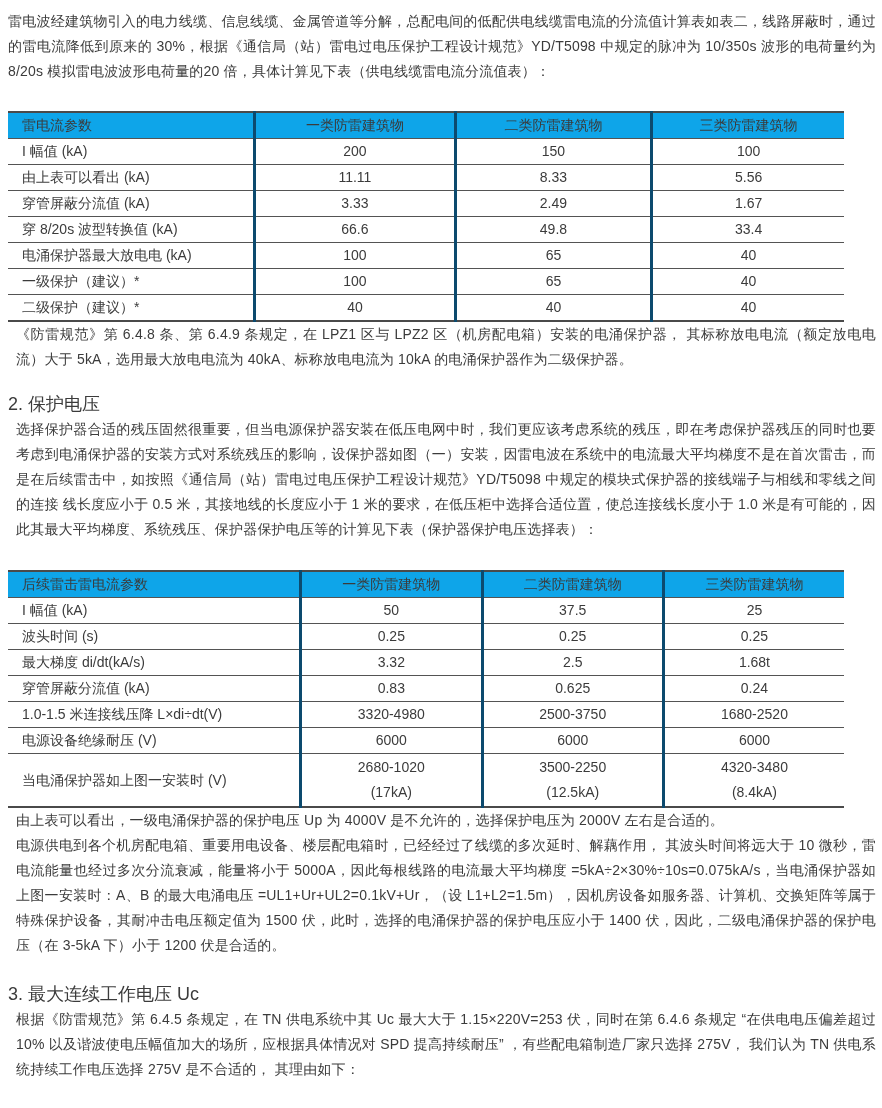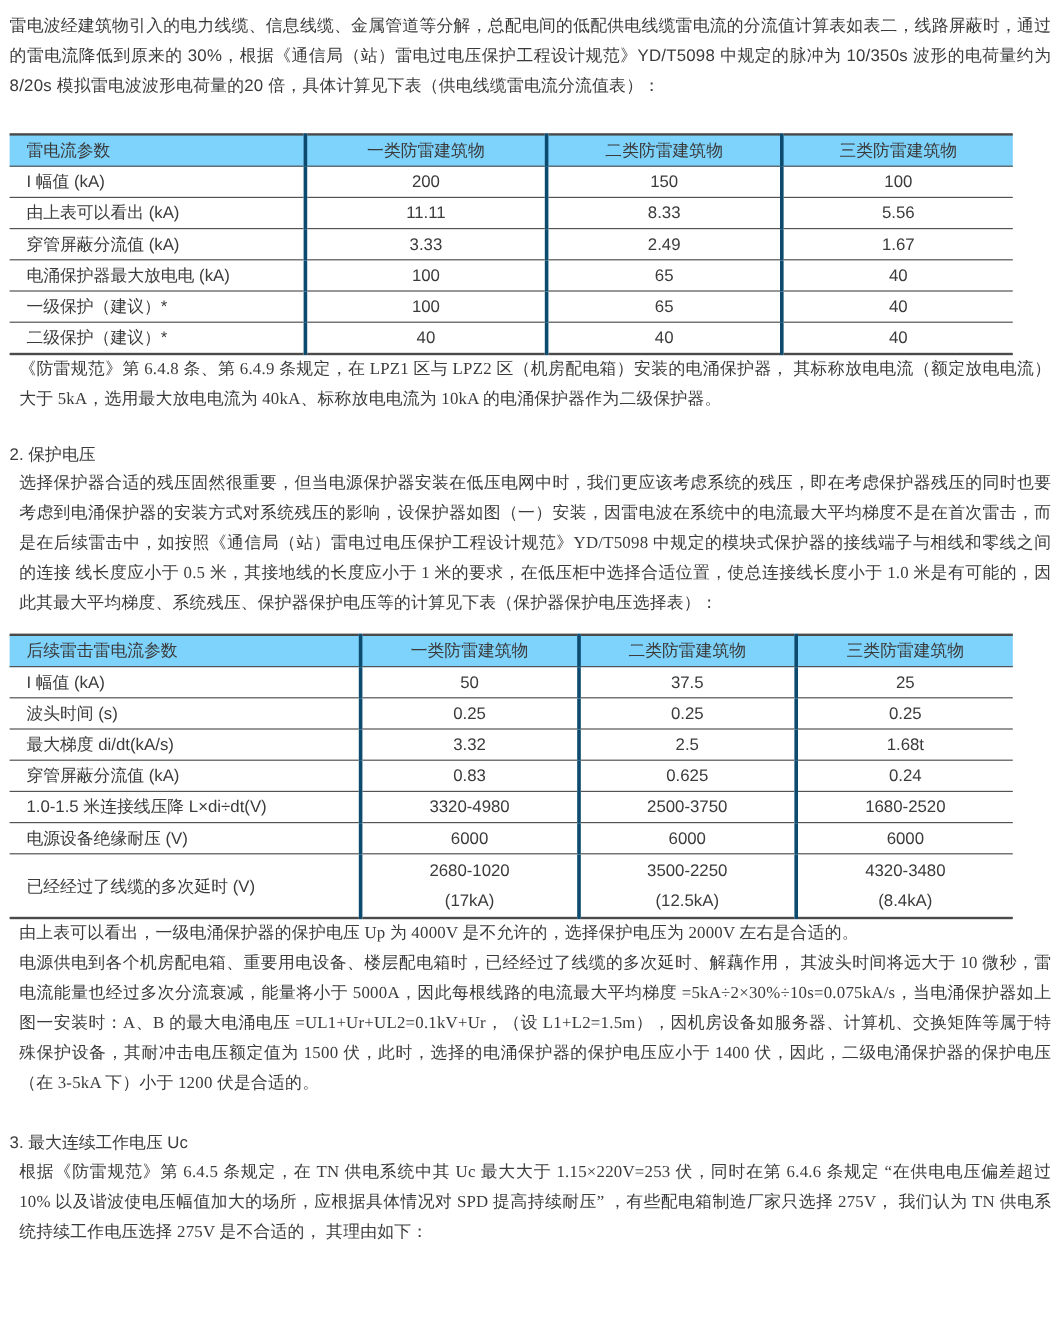--- a/index.html
+++ b/index.html
@@ -10,54 +10,54 @@
     font-size: 14px;
     line-height: 25px;
   }
   .page { padding: 9px 6px 0 8px; }
 
   p.para {
     margin: 0;
     text-align: justify;
     letter-spacing: 0.2px;
   }
-  .indent { margin-left: 8px !important; font-family: Liberation Serif, serif; }
+  .indent { margin-left: 8px !important; }
   .heading {
     margin: 0;
-    font-size: 14px;
+    font-size: 18px;
     font-weight: normal;
     line-height: 25px;
   }
 
   
   .mt-table1 { margin-top: 27px; }
   .mt-after-t1 { margin-top: 20px; }
   .mt-h2 { margin-top: 20px; }
-  .mt-t2 { margin-top: 12px; }
+  .mt-t2 { margin-top: 28px; }
   .mt-p1 { margin-top: 16px; }
   .mt-p2 { margin-top: 10px; }
   .mt-h3 { margin-top: 24px; }
 
   table.tbl {
     border-collapse: collapse;
     width: 836px;
     table-layout: fixed;
     border-top: 2px solid #4a4a4a;
     border-bottom: 2px solid #4a4a4a;
   }
   table.tbl th, table.tbl td {
     border-top: 1px solid #545454;
     font-weight: normal;
     font-size: 14px;
     height: 25px;
     padding: 0 4px;
     text-align: center;
     vertical-align: middle;
   }
-  table.tbl thead th { border-top: none; background: #7dd3fc; }
+  table.tbl thead th { border-top: none; background: #0ea5e9; }
   table.tbl .lbl { text-align: left; padding-left: 14px; }
   table.tbl .v { border-left: 3px solid #0c4a6e; }
   table.tbl tr.tall td { height: 52px; }
   .sub { display: block; }
 
   
   .t1 col.c0 { width: 29.5%; } .t1 col.c1 { width: 24%; }
   .t1 col.c2 { width: 23.5%; } .t1 col.c3 { width: 23%; }
   .t2 col.c0 { width: 35%; } .t2 col.c1 { width: 21.7%; }
   .t2 col.c2 { width: 21.7%; } .t2 col.c3 { width: 21.6%; }
@@ -97,20 +97,26 @@
         <td class="v">8.33</td>
         <td class="v">5.56</td>
       </tr>
       <tr>
         <td class="lbl">穿管屏蔽分流值 (kA)</td>
         <td class="v">3.33</td>
         <td class="v">2.49</td>
         <td class="v">1.67</td>
       </tr>
       <tr>
+        <td class="lbl">穿 8/20s 波型转换值 (kA)</td>
+        <td class="v">66.6</td>
+        <td class="v">49.8</td>
+        <td class="v">33.4</td>
+      </tr>
+      <tr>
         <td class="lbl">电涌保护器最大放电电 (kA)</td>
         <td class="v">100</td>
         <td class="v">65</td>
         <td class="v">40</td>
       </tr>
       <tr>
         <td class="lbl">一级保护（建议）*</td>
         <td class="v">100</td>
         <td class="v">65</td>
         <td class="v">40</td>
@@ -176,21 +182,21 @@
         <td class="v">2500-3750</td>
         <td class="v">1680-2520</td>
       </tr>
       <tr>
         <td class="lbl">电源设备绝缘耐压 (V)</td>
         <td class="v">6000</td>
         <td class="v">6000</td>
         <td class="v">6000</td>
       </tr>
       <tr class="tall">
-        <td class="lbl">已经经过了线缆的多次延时 (V)</td>
+        <td class="lbl">当电涌保护器如上图一安装时 (V)</td>
         <td class="v">
           <span>2680-1020</span>
           <span class="sub">(17kA)</span>
         </td>
         <td class="v">
           <span>3500-2250</span>
           <span class="sub">(12.5kA)</span>
         </td>
         <td class="v">
           <span>4320-3480</span>

